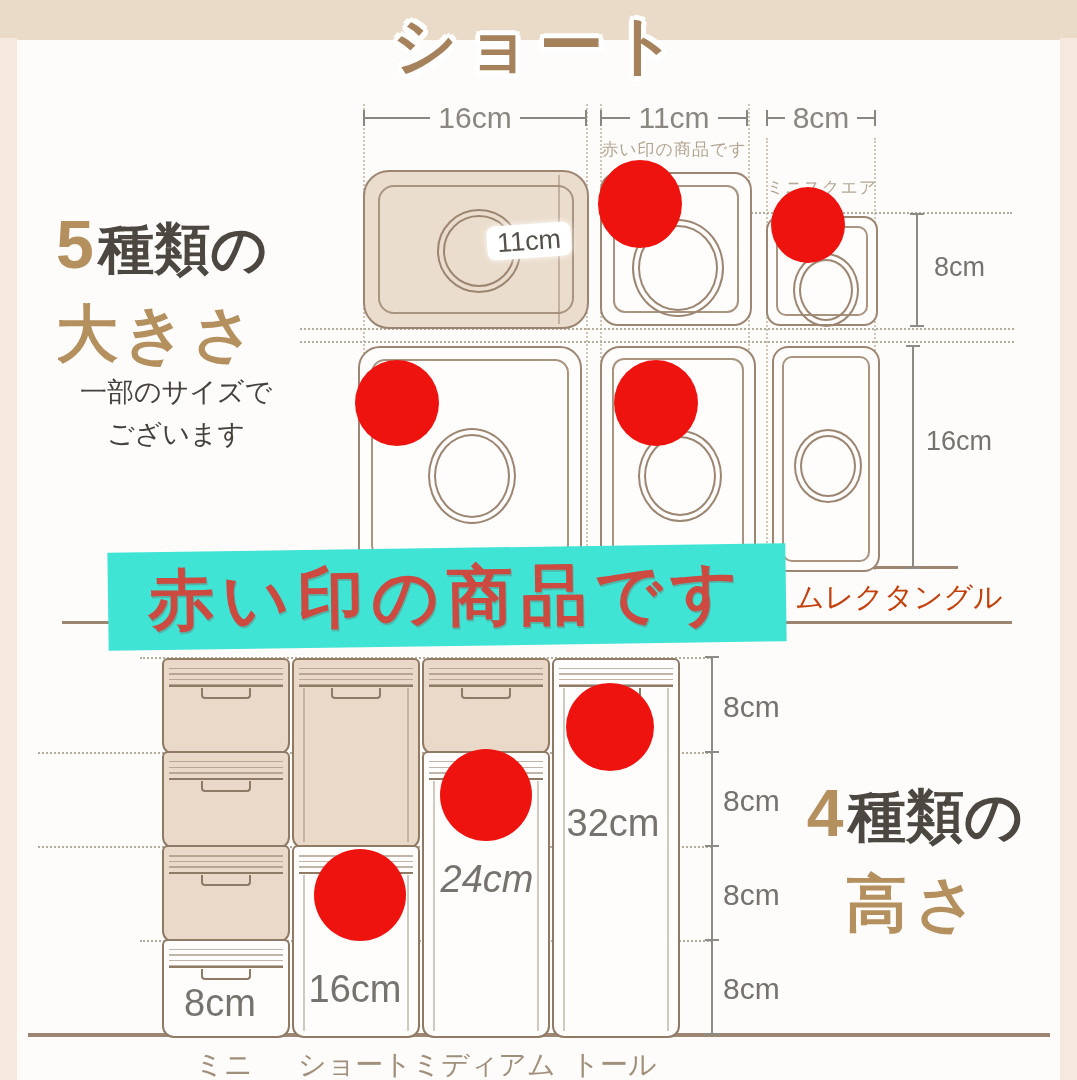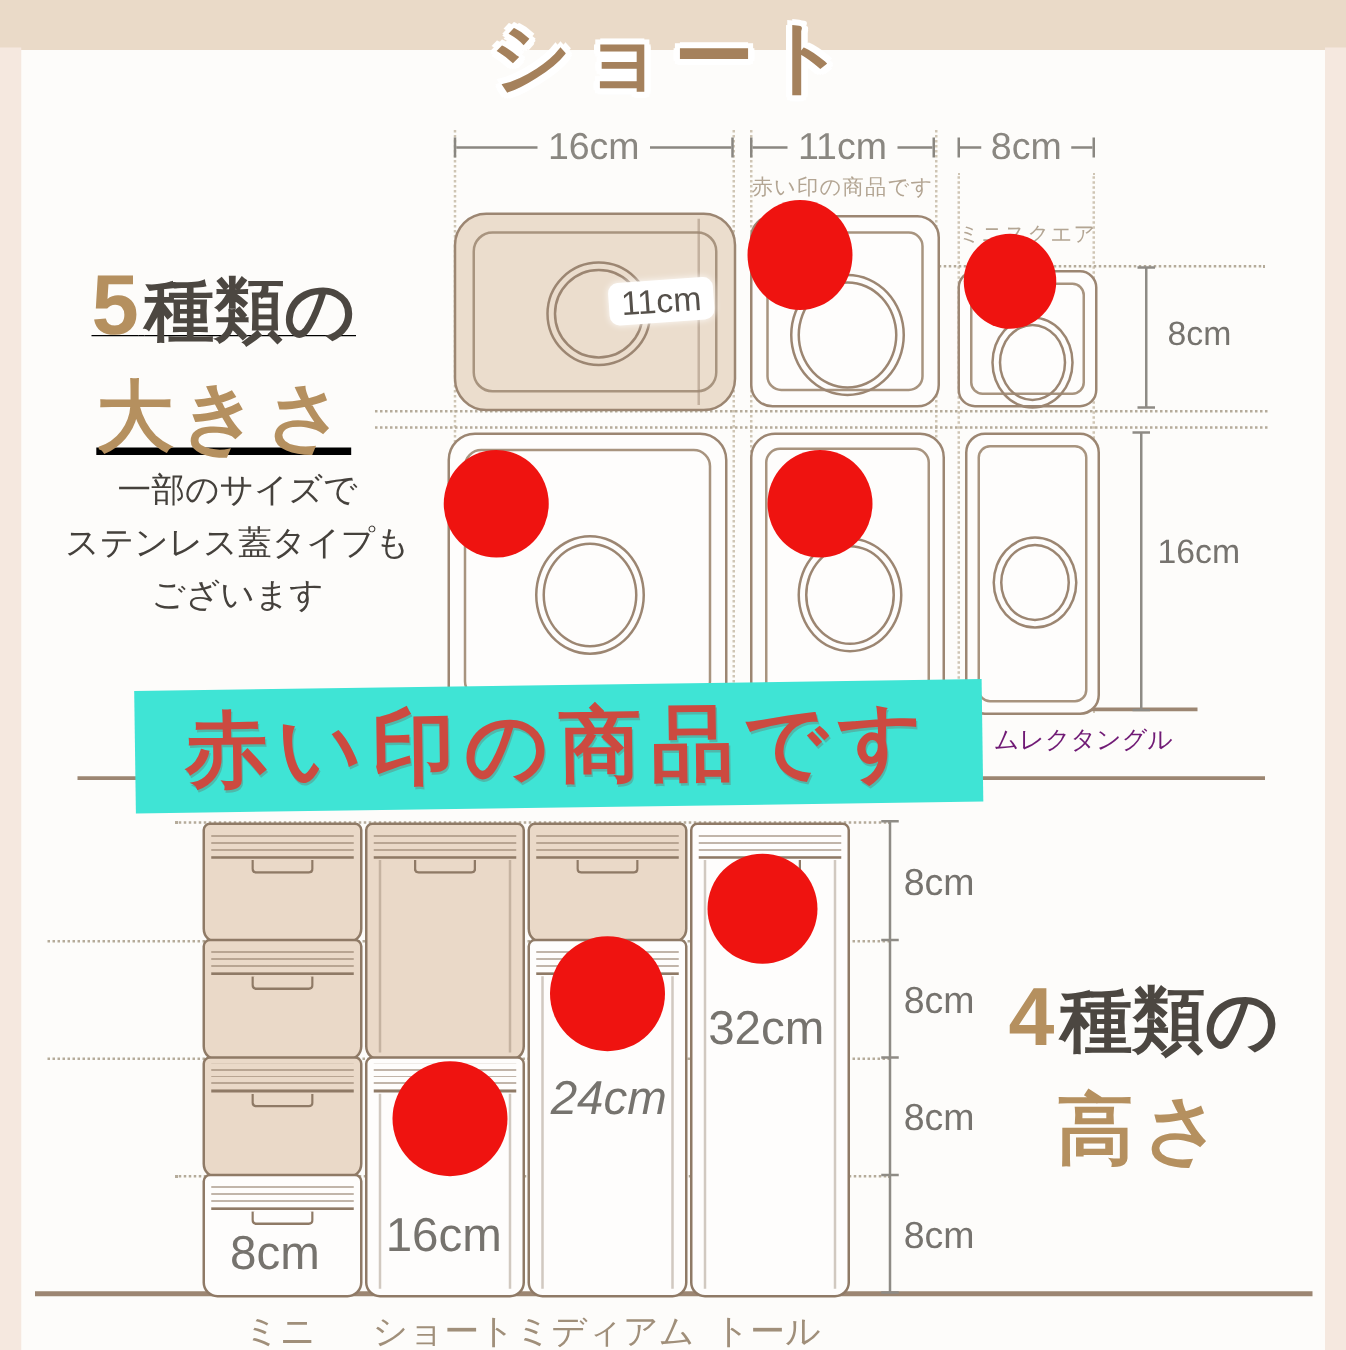--- a/index.html
+++ b/index.html
@@ -98,30 +98,29 @@
 <body>
 
 <div class="canvas">
 
   <div class="abs strip-top"></div>
   <div class="abs strip-side" style="left:0;"></div>
   <div class="abs strip-side" style="left:1060px;"></div>
 
   <div class="abs page-title">ショート</div>
 
-  <div class="abs" style="left:39px;top:205px;width:280px;text-align:center;z-index:3;text-decoration:underline;">
+  <div class="abs" style="left:56px;top:205px;width:280px;z-index:3;">
     <div>
       <span class="head-num">5</span>
       <span class="head-txt">種類の</span>
     </div>
     <div class="head-sub" style="margin-top:4px;">大きさ</div>
   </div>
-  <div class="abs note" style="left:30px;top:372px;width:320px;z-index:3;">
+  <div class="abs note" style="left:16px;top:372px;width:320px;z-index:3;">
     <div>一部のサイズで</div>
-    <div>ステンレス蓋タイプも</div>
     <div>ございます</div>
   </div>
 
   <div class="abs hmeasure" style="left:363px;top:108px;width:224px;">
     <span class="mtick"></span>
       <span class="mline"></span>
     <span class="mlabel">16cm</span>
     <span class="mline"></span>
       <span class="mtick"></span>
   </div>
@@ -190,21 +189,21 @@
     <div class="tvellipse" style="left:20px;top:81px;width:64px;height:70px;"></div>
   </div>
 
   <div class="abs vmeasure" style="left:912px;top:346px;height:222px;">
     <div class="vtick" style="top:-1px;"></div>
       <div class="vtick" style="bottom:-1px;"></div>
   </div>
   <div class="abs mside" style="left:922px;top:424px;background:#fdfcfa;padding:2px 4px;">16cm</div>
 
   <div class="abs solidline" style="left:350px;top:566px;width:608px;height:3px;"></div>
-  <div class="abs" style="left:795px;top:578px;font-size:20px;color:#701a75;z-index:3;">ムレクタングル</div>
+  <div class="abs" style="left:795px;top:578px;font-size:29px;color:#c2410c;z-index:3;">ムレクタングル</div>
 
   <div class="abs solidline" style="left:62px;top:621px;width:950px;height:3px;"></div>
 
   <div class="abs banner" style="left:108px;top:548px;width:678px;height:98px;">
     <span class="banner-text">赤い印の商品です</span>
   </div>
 
   <div class="abs hdash" style="left:140px;top:657px;width:572px;"></div>
   <div class="abs hdash" style="left:38px;top:752px;width:674px;"></div>
   <div class="abs hdash" style="left:38px;top:846px;width:674px;"></div>

